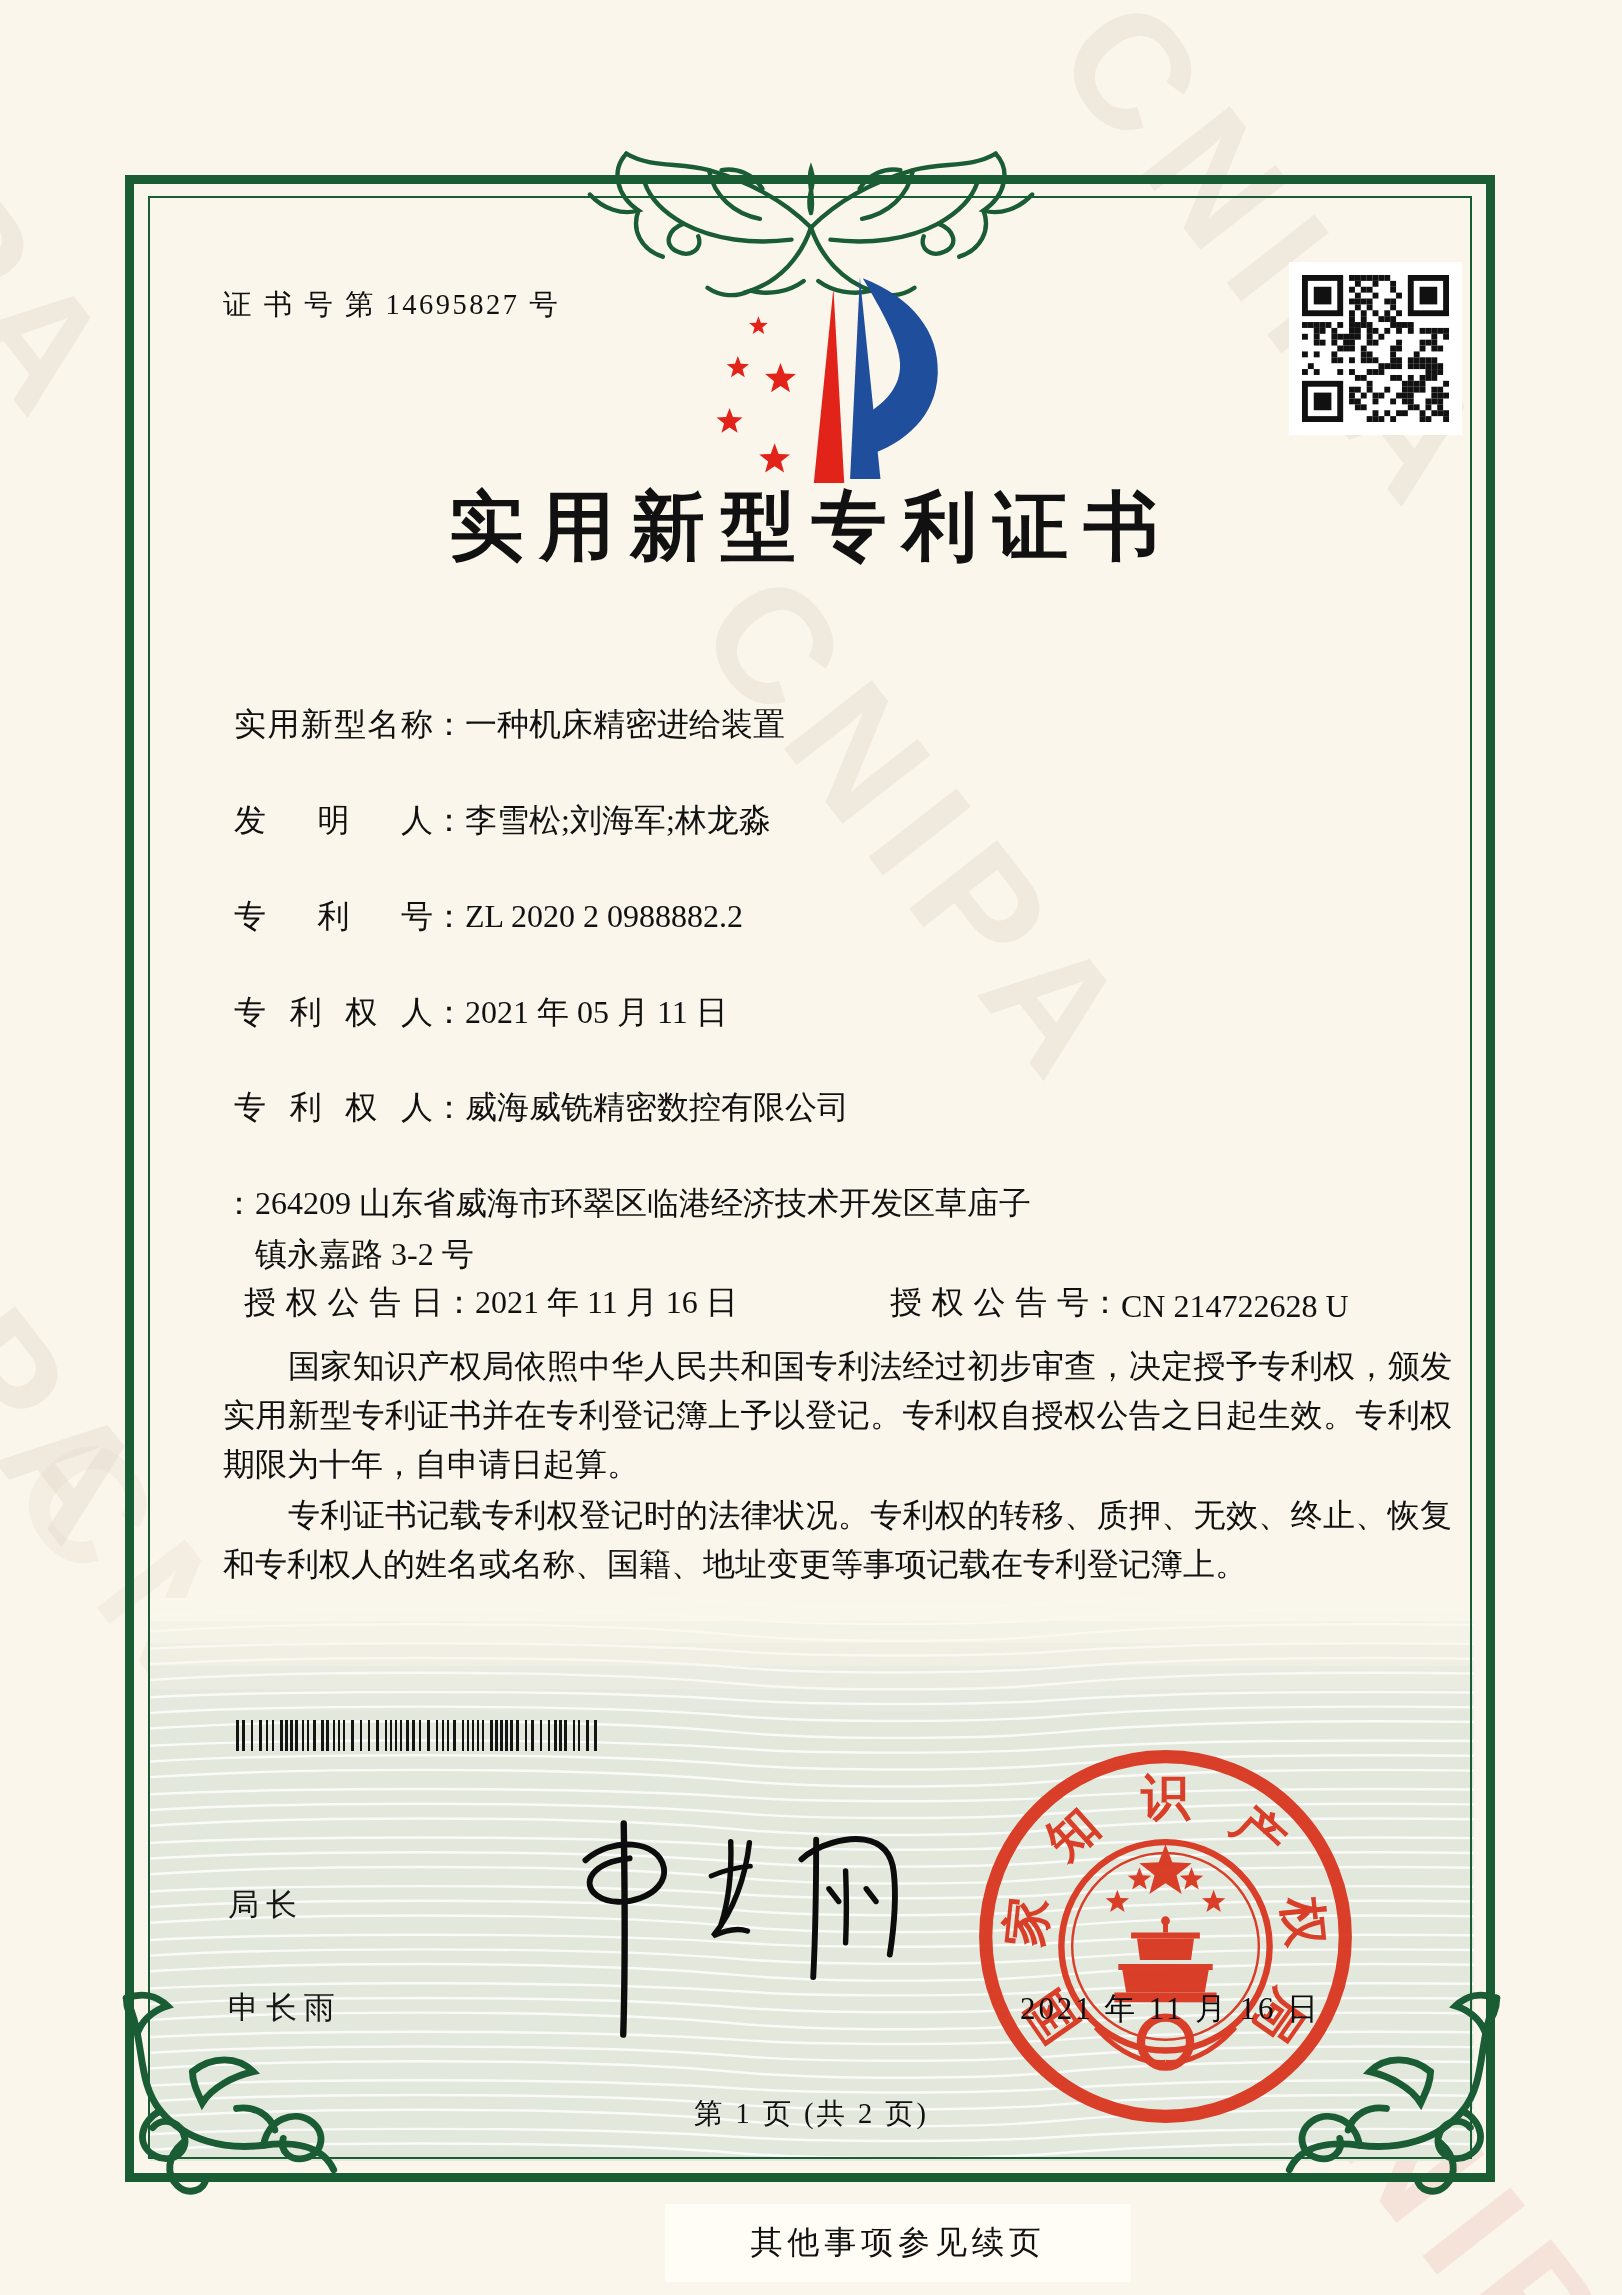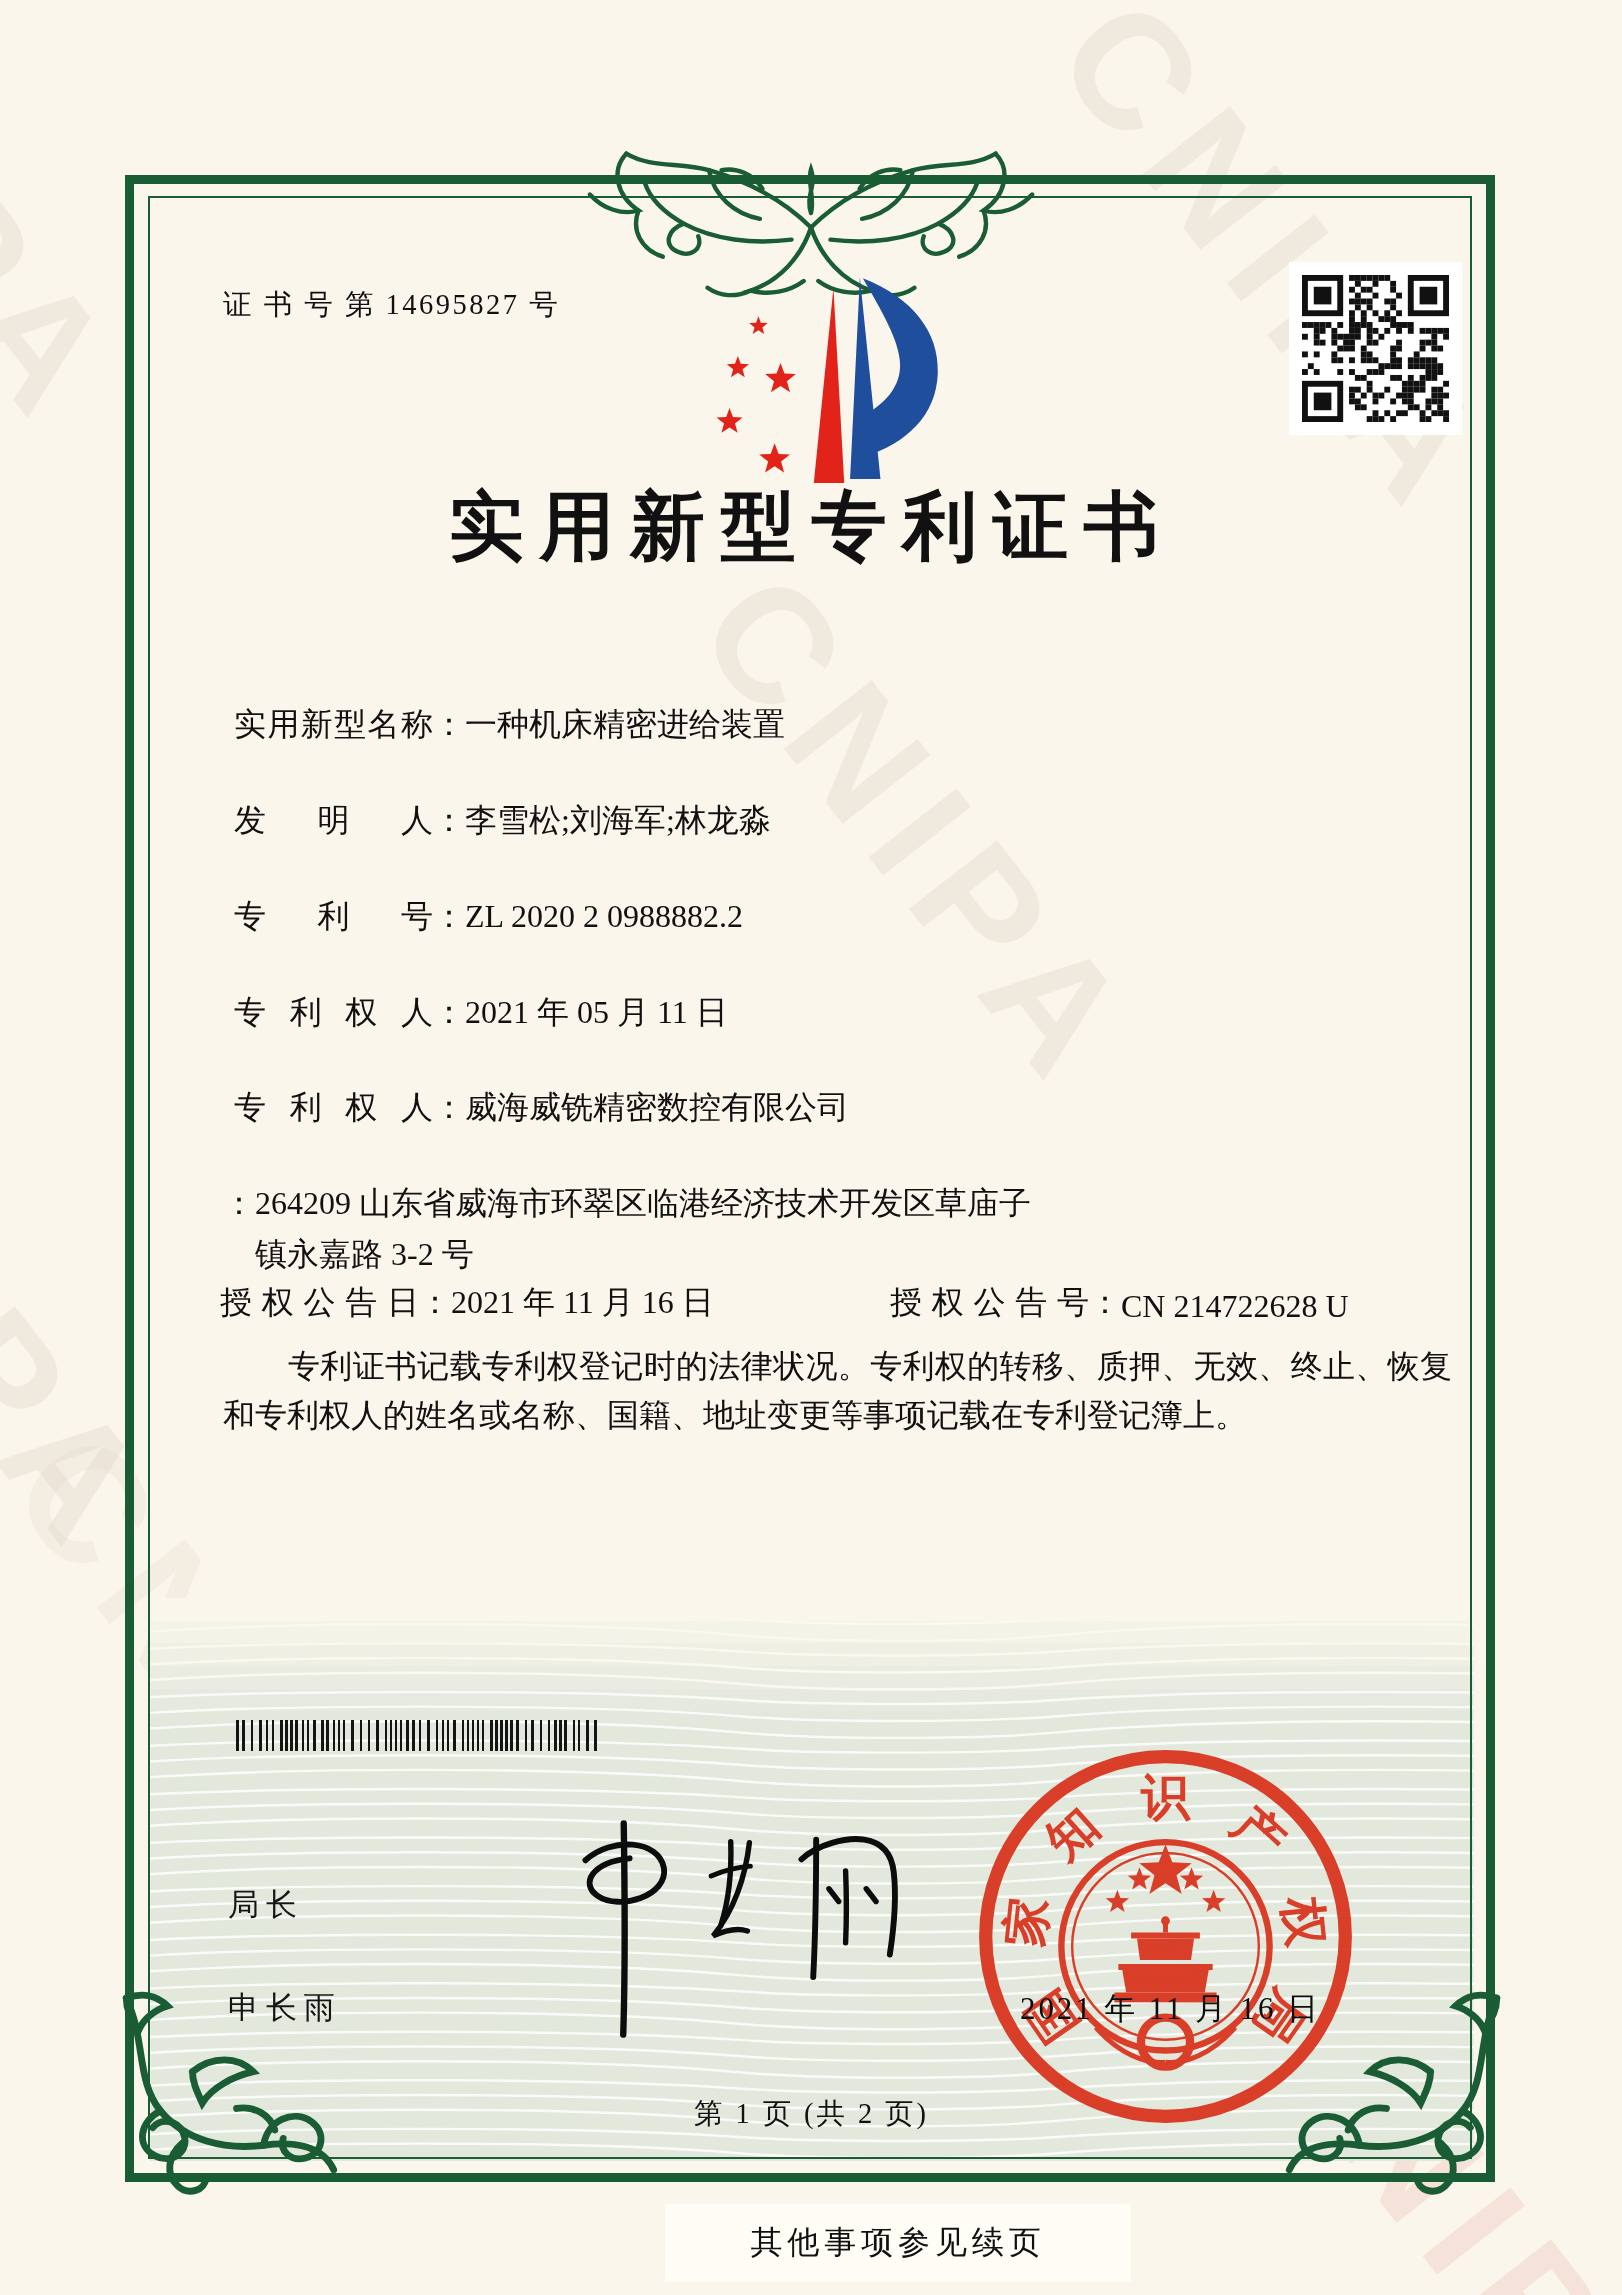--- a/index.html
+++ b/index.html
@@ -408,32 +408,33 @@
     <span class="flabel">专利权人</span>
       <span class="fcolon">：</span>
       <span class="fvalue">威海威铣精密数控有限公司</span>
   </div>
   <div class="frow" style="top:1178px;">
       <span class="fcolon">：</span>
       <span class="fvalue">264209 山东省威海市环翠区临港经济技术开发区草庙子
 镇永嘉路 3-2 号</span>
   </div>
 
-  <div class="grow" style="left:209px;top:1281px;">
+  <div class="grow" style="left:233px;top:1281px;">
     <span class="flabel">授权公告日</span>
       <span>：</span>
       <span>2021 年 11 月 16 日</span>
   </div>
   <div class="grow" style="left:879px;top:1281px;align-items:flex-end;">
     <span class="flabel">授权公告号</span>
       <span>：</span>
       <span>CN 214722628 U</span>
   </div>
 
   <div class="paras">
+    <p>国家知识产权局依照中华人民共和国专利法经过初步审查，决定授予专利权，颁发实用新型专利证书并在专利登记簿上予以登记。专利权自授权公告之日起生效。专利权期限为十年，自申请日起算。</p>
     <p>专利证书记载专利权登记时的法律状况。专利权的转移、质押、无效、终止、恢复和专利权人的姓名或名称、国籍、地址变更等事项记载在专利登记簿上。</p>
   </div>
 
   <div class="barcode" id="barcode">
       <div class="bar" style="width: 2.5px; background: rgb(20, 20, 20);"></div>
       <div class="bar" style="width: 3.9px; background: transparent;"></div>
       <div class="bar" style="width: 2.5px; background: rgb(20, 20, 20);"></div>
       <div class="bar" style="width: 5.9px; background: transparent;"></div>
       <div class="bar" style="width: 2.5px; background: rgb(20, 20, 20);"></div>
       <div class="bar" style="width: 5.9px; background: transparent;"></div>

